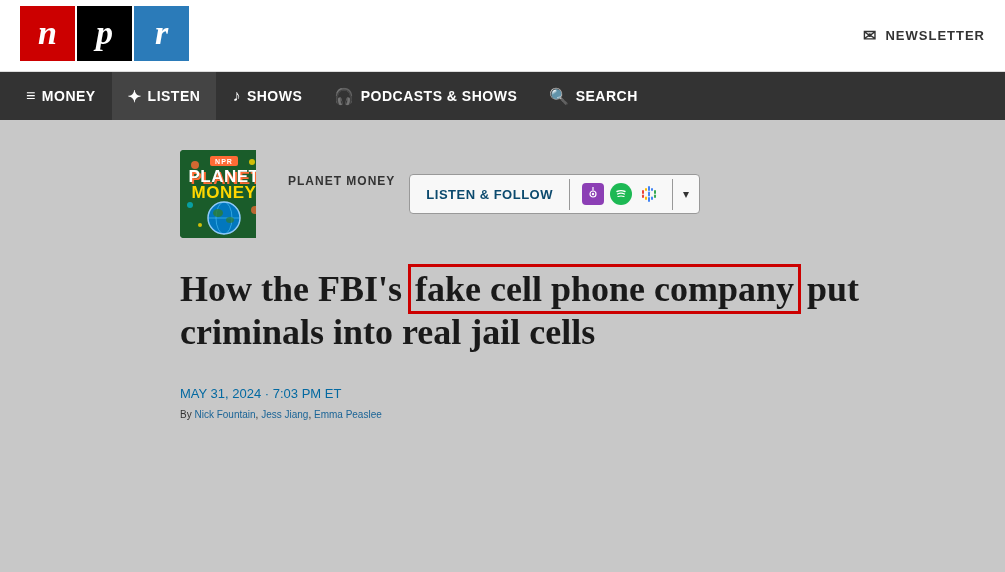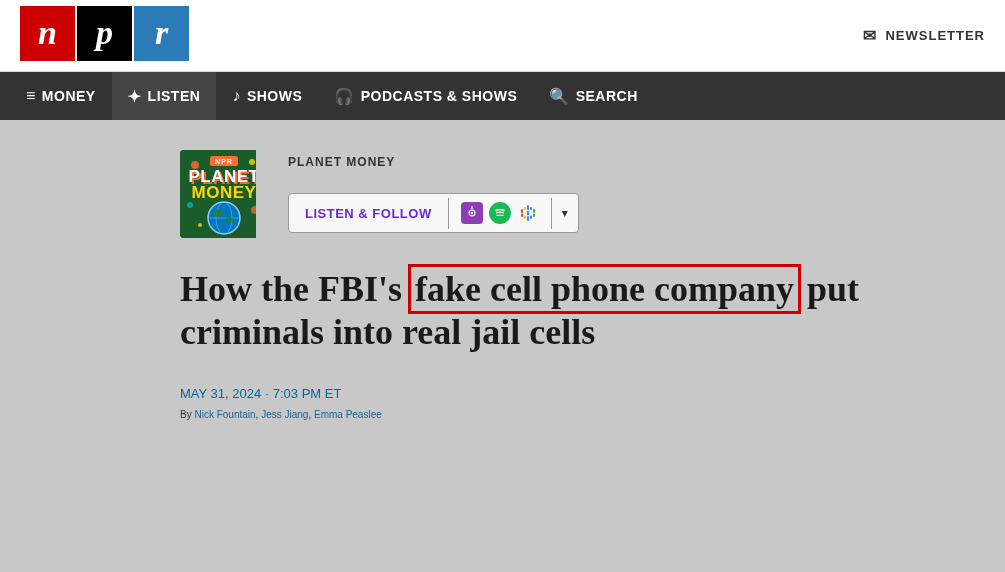--- a/index.html
+++ b/index.html
@@ -115,21 +115,21 @@
       background: #f8f8f8;
       cursor: pointer;
       overflow: hidden;
     }
     .listen-follow-text {
       padding: 8px 16px;
       font-family: Arial, sans-serif;
       font-size: 13px;
       font-weight: bold;
       letter-spacing: 0.5px;
-      color: #6d28d9;
+      color: #0c4a6e;
       border-right: 1px solid #999;
       text-align: right;
     }
     .platform-icons {
       display: flex;
       align-items: center;
       gap: 6px;
       padding: 8px 12px;
     }
     .platform-icon {
@@ -257,21 +257,21 @@
           <ellipse cx="44" cy="68" rx="8" ry="16" fill="none" stroke="#4fc3f7" stroke-width="1" opacity="0.6"></ellipse>
           <line x1="28" y1="68" x2="60" y2="68" stroke="#4fc3f7" stroke-width="1" opacity="0.6"></line>
           <circle cx="44" cy="68" r="16" fill="none" stroke="#90caf9" stroke-width="1.5"></circle>
 
           <ellipse cx="38" cy="63" rx="5" ry="4" fill="#2e7d32" opacity="0.8"></ellipse>
           <ellipse cx="50" cy="70" rx="4" ry="3" fill="#2e7d32" opacity="0.7"></ellipse>
         </svg>
       </div>
     </div>
 
-    <div style="display:flex; flex-direction:column; gap:14px;">
+    <div style="display:flex; gap:14px;">
       <div class="podcast-name">PLANET MONEY</div>
 
       <div class="listen-follow-btn">
         <span class="listen-follow-text">LISTEN &amp; FOLLOW</span>
         <div class="platform-icons">
           <div class="platform-icon apple-podcasts" title="Apple Podcasts">
             <svg width="16" height="16" viewBox="0 0 16 16" xmlns="http://www.w3.org/2000/svg">
               <circle cx="8" cy="8" r="7" fill="#8c3fb5"></circle>
               <circle cx="8" cy="8" r="3" fill="none" stroke="#fff" stroke-width="1.2"></circle>
               <circle cx="8" cy="8" r="1.2" fill="#fff"></circle>

